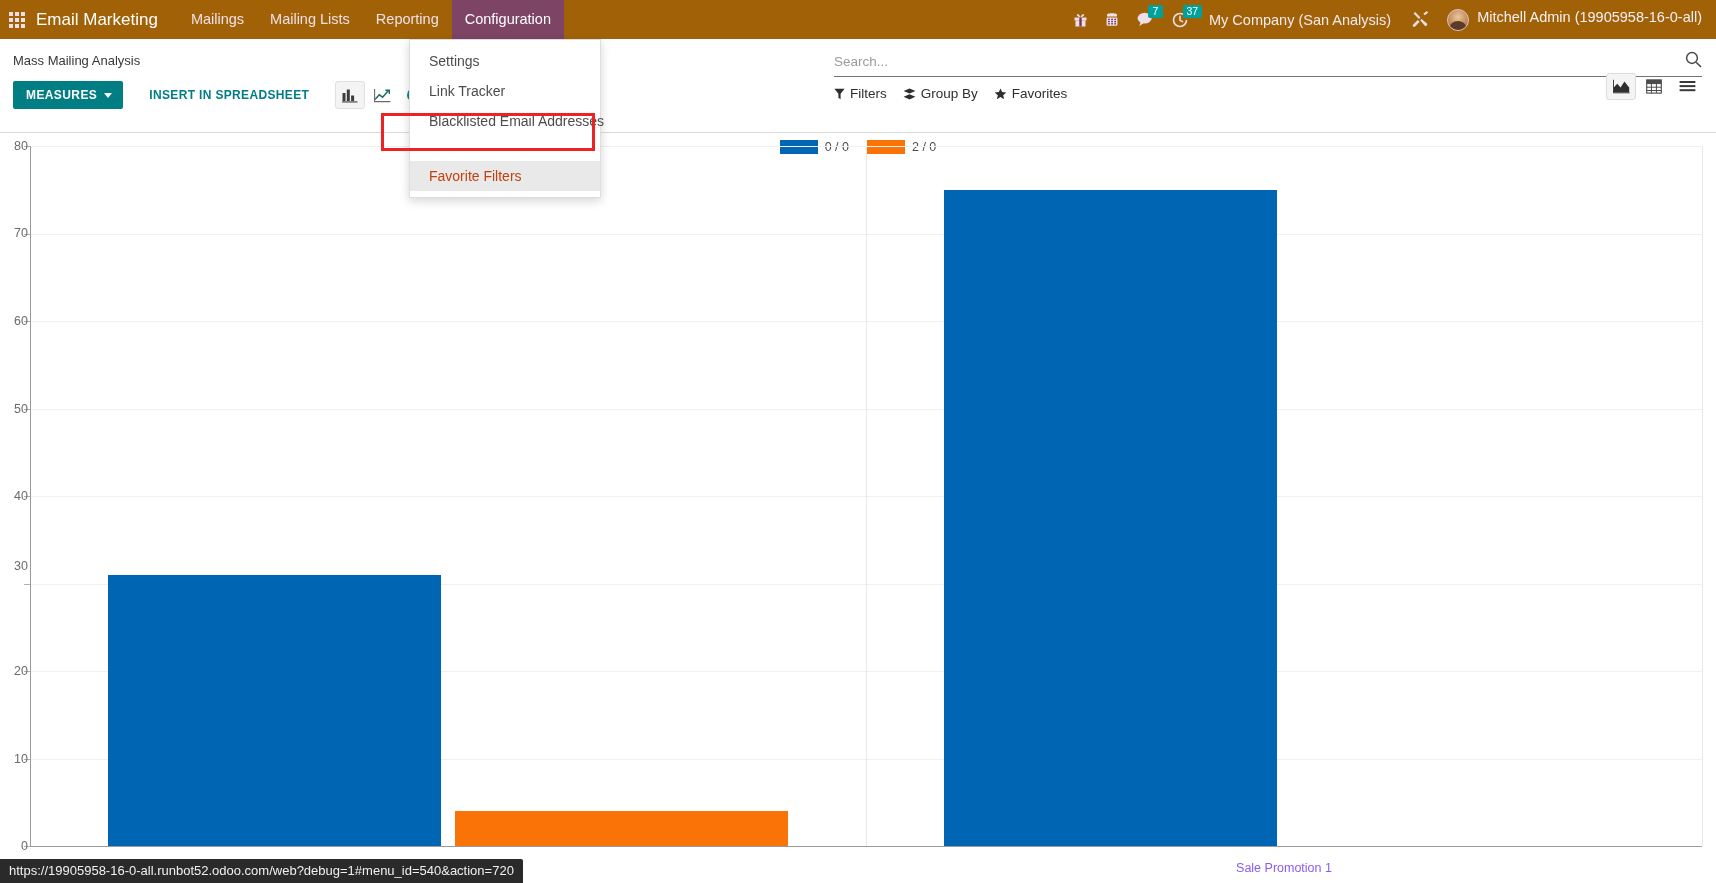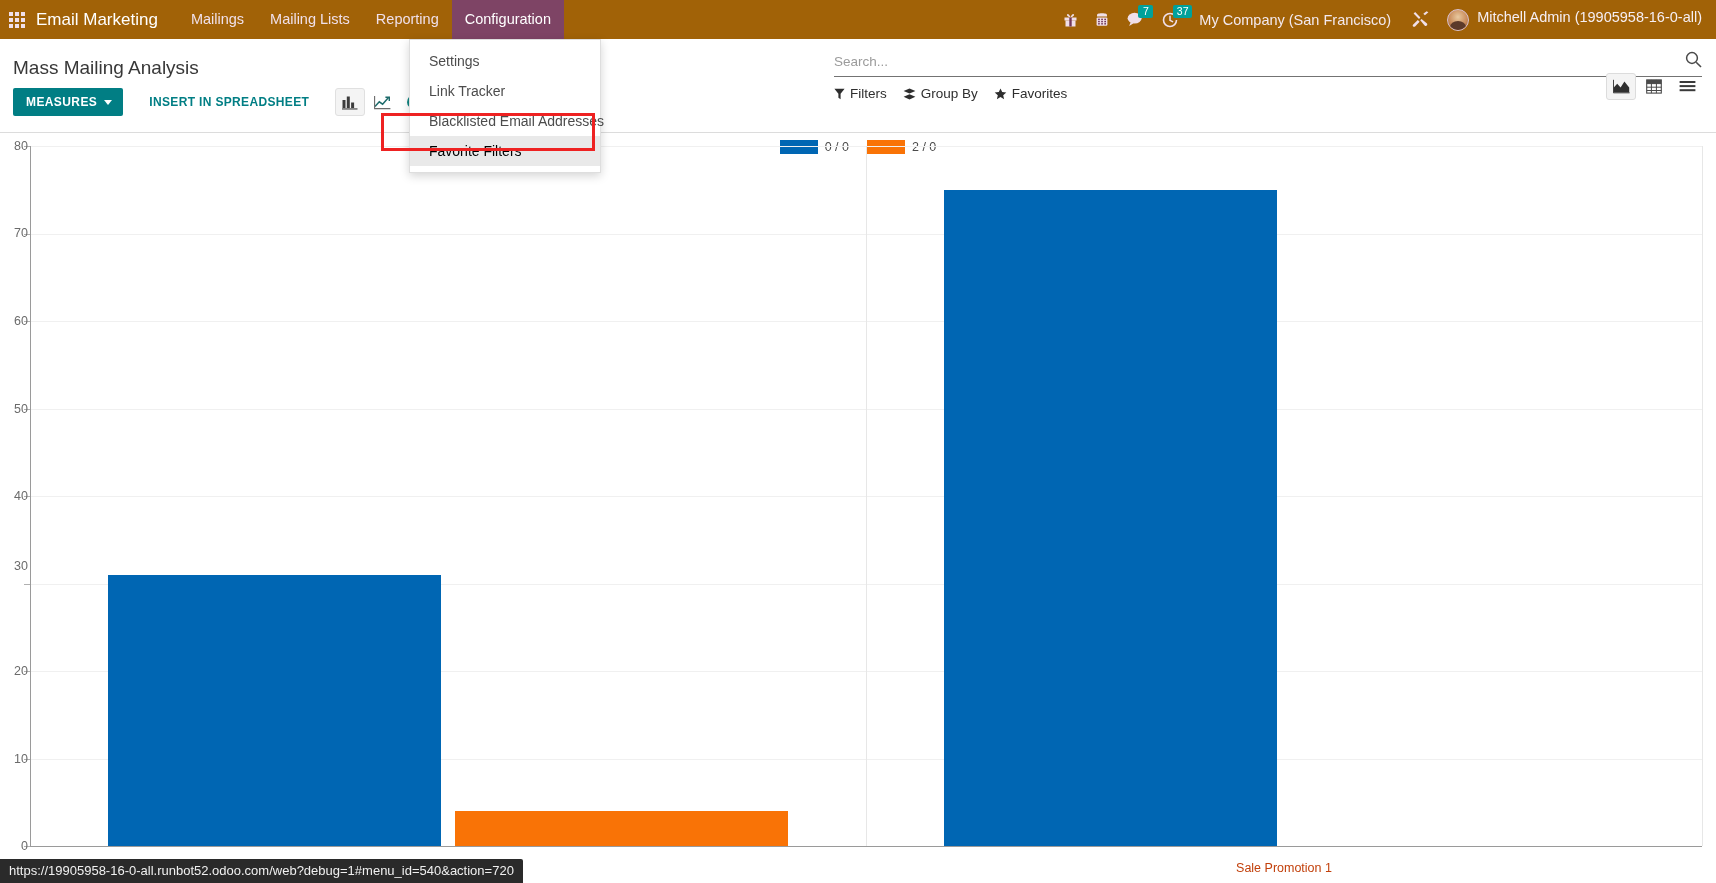--- a/index.html
+++ b/index.html
@@ -115,21 +115,21 @@
     z-index: 70;
     font-size: 14px;
   }
   .dd-item {
     padding: 6px 18px 6px 19px;
     color: #4c4c4c;
     white-space: nowrap;
     cursor: pointer;
     line-height: 18px;
   }
-  .dd-item.hovered { background: #e9e9e9; color: #000000; }
+  .dd-item.hovered { background: #e9e9e9; color: #c2410c; margin-top: 25px; }
 
   
   .annotation {
     position: absolute;
     left: 381px; top: 113px;
     width: 214px; height: 38px;
     border: 3px solid #ee2222;
     z-index: 90;
     pointer-events: none;
   }
@@ -144,23 +144,23 @@
     height: 94px;
   }
   .cp-row {
     display: flex;
     align-items: flex-start;
   }
   .cp-left { width: 820px; flex: 0 0 820px; padding-left: 13px; }
   .cp-right { flex: 1 1 auto; position: relative; }
 
   .view-title {
-    font-size: 19px;
+    font-size: 13px;
     color: #383838;
-    padding: 18px 0 9px 0;
+    padding: 11px 0 9px 0;
     line-height: 22px;
   }
   .cp-buttons {
     display: flex;
     align-items: flex-start;
     gap: 0;
     padding-bottom: 8px;
   }
   .btn-measures {
     background: #017e84;
@@ -311,21 +311,21 @@
     top: 12px; bottom: 37px;
   }
   .bar {
     position: absolute;
     bottom: 37px;
   }
   .xlabel {
     position: absolute;
     bottom: 8px;
     font-size: 12.5px;
-    color: #c2410c;
+    color: #8b5cf6;
     text-align: center;
     transform: translateX(-50%);
     white-space: nowrap;
   }
 
   
   .status-bar {
     position: absolute;
     left: 0; bottom: 0;
     background: #2a2a2a;
@@ -401,21 +401,21 @@
   </div>
 
   <div class="sys-icon">
     <svg width="16" height="16" viewBox="0 0 16 16" fill="none">
       <circle cx="8" cy="8" r="6.5" stroke="#f0dfe9" stroke-width="1.6" fill="none" stroke-dasharray="33 8"></circle>
       <path d="M8 4.3V8.3L10.6 9.6" stroke="#f0dfe9" stroke-width="1.5" stroke-linecap="round"></path>
     </svg>
     <span class="badge">37</span>
   </div>
 
-  <div class="company-name">My Company (San Francisco)</div>
+  <div class="company-name">My Company (San Analysis)</div>
 
   <div class="sys-icon">
     <svg width="18" height="17" viewBox="0 0 18 17" fill="none">
       <path d="M1.6 2.4L3.2 1L8.4 6.4L7 8Z" fill="#f0dfe9"></path>
       <path d="M8.2 9.2L12.6 14.4C13.2 15.1 14.2 15.1 14.8 14.5C15.5 13.8 15.4 12.8 14.7 12.2L9.5 7.9Z" fill="#f0dfe9"></path>
       <path d="M16.4 1.2L12.9 4.3L11.3 2.7L14.6 0.2Z" fill="#f0dfe9"></path>
       <path d="M1.2 13.4L5.8 9L7.6 10.8L3.1 15.4C2.5 16 1.6 16 1.1 15.4C0.5 14.8 0.6 13.9 1.2 13.4Z" fill="#f0dfe9"></path>
     </svg>
   </div>
 

